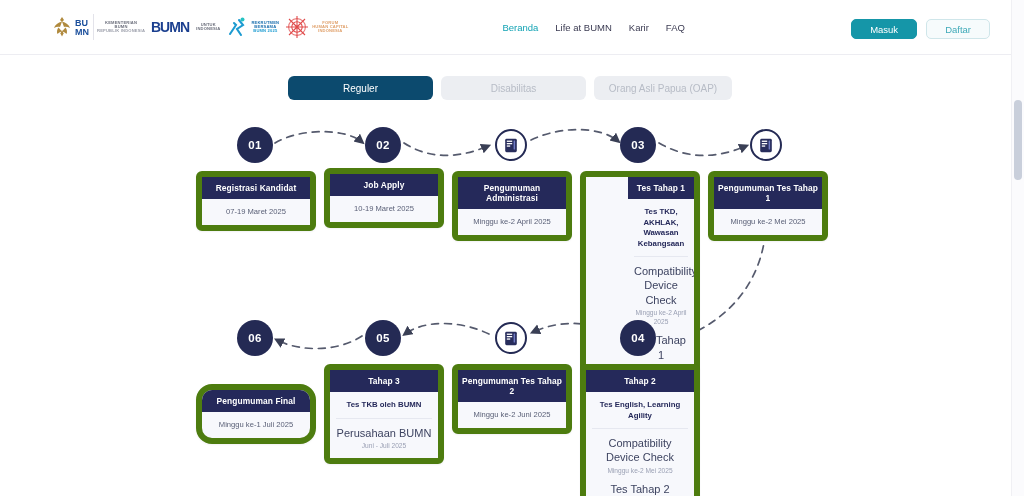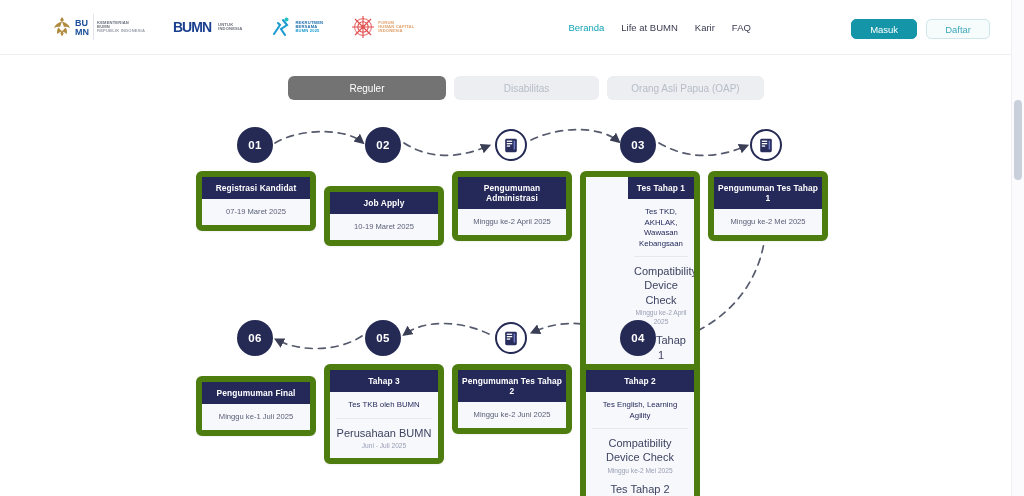--- a/index.html
+++ b/index.html
@@ -12,21 +12,21 @@
   .page { position: relative; width: 1024px; height: 496px; background:#fff; }
 
   
   .header {
     position: absolute; top: 0; left: 0;
     width: 1011px; height: 55px;
     background: #ffffff;
     border-bottom: 1px solid #ededf2;
     display: flex; align-items: center;
   }
-  .logos { display:flex; align-items:center; gap:28px; margin-left:52px; }
+  .logos { display:flex; align-items:center; gap:6px; margin-left:52px;text-align:center; }
   .logo { display:flex; align-items:center; gap:3px; height:26px; }
   .logo svg { display:block; }
   .logo-text { display:flex; flex-direction:column; justify-content:center; line-height:1.05; }
   .logo-text span { font-size:4.1px; letter-spacing:.18px; font-weight:700; white-space:nowrap; }
   .logo-div { width:1px; height:26px; background:#e3e3ea; }
 
   .nav { display:flex; align-items:center; gap:17px; margin-left:154px; }
   .nav a { font-size:9.5px; color:#3b3b52; text-decoration:none; white-space:nowrap; }
   .nav a.active { color:#12a3b4; }
 
@@ -42,23 +42,23 @@
   
   .tabs {
     position:absolute; top:76px; left:288px;
     display:flex; gap:8px;
   }
   .tab {
     height:24px; border-radius:6px; font-size:10px;
     display:flex; align-items:center; justify-content:center;
     cursor:pointer; white-space:nowrap;
   }
-  .tab.active { background:#737373; color:#ffffff; width:158px; }
+  .tab.active { background:#0c4a6e; color:#ffffff; width:145px; }
   .tab.idle { background:#eceef2; color:#b7bcc6; width:145px; }
-  .tab.idle.wide { width:157px; }
+  .tab.idle.wide { width:138px; }
 
   
   .canvas { position:absolute; top:0; left:0; width:1011px; height:400px; }
   .canvas svg.links { position:absolute; top:0; left:0; width:1011px; height:496px; pointer-events:none; }
 
   .node {
     position:absolute; width:36px; height:36px; border-radius:50%;
     background:#242a54; color:#fff;
     display:flex; align-items:center; justify-content:center;
     font-size:11.5px; font-weight:700; letter-spacing:.3px;
@@ -77,21 +77,21 @@
   }
   .card-head {
     background:#25295a; color:#ffffff;
     font-size:8.4px; font-weight:700; text-align:center;
     padding:6px 4px; letter-spacing:.1px;
   }
   .card-body { padding:8px 6px; }
   .card-line {
     font-size:7.6px; color:#5a6077; text-align:center; line-height:1.35;
   }
-  .card-line.strong { color:#25295a; font-weight:400; font-size:7.8px; }
+  .card-line.strong { color:#25295a; font-weight:700; font-size:7.8px; }
   .sub { border-top:1px solid #e6e8f0; margin-top:7px; padding-top:7px; }
   .sub-grp { text-align:center; margin-bottom:7px; }
   .sub-grp:last-child { margin-bottom:0; }
   .sub-title { font-size:11px; color:#3d4360; line-height:1.3; }
   .sub-date { font-size:6.6px; color:#9aa0b4; line-height:1.4; margin-top:1px; }
 
   
   .scrollbar-track {
     position:absolute; top:0; right:0; width:13px; height:496px;
     background:#fbfbfd; border-left:1px solid #f0f0f4;
@@ -249,21 +249,21 @@
       </svg>
     </div>
 
     <div class="card" style="left:196px; top:171px;">
       <div class="card-head">Registrasi Kandidat</div>
       <div class="card-body">
         <div class="card-line">07-19 Maret 2025</div>
       </div>
     </div>
 
-    <div class="card" style="left:324px; top:186px;">
+    <div class="card" style="left:324px; top:168px;">
       <div class="card-head">Job Apply</div>
       <div class="card-body">
         <div class="card-line">10-19 Maret 2025</div>
       </div>
     </div>
 
     <div class="card" style="left:452px; top:171px;">
       <div class="card-head">Pengumuman Administrasi</div>
       <div class="card-body">
         <div class="card-line">Minggu ke-2 April 2025</div>
@@ -302,21 +302,21 @@
         <rect x="1.2" y="0.8" width="11.6" height="13.4" rx="1.4" fill="#282d5c"></rect>
         <rect x="2.8" y="2.6" width="5.4" height="1.3" fill="#fff"></rect>
         <rect x="2.8" y="5.0" width="5.4" height="1.3" fill="#fff"></rect>
         <rect x="2.8" y="7.4" width="3.4" height="1.3" fill="#fff"></rect>
         <rect x="9.6" y="2.6" width="1.5" height="9" rx=".5" fill="#6f7bc4"></rect>
       </svg>
     </div>
 
     <div class="node" style="left:620px; top:320px;">04</div>
 
-    <div class="card" style="left:196px; top:376px;">
+    <div class="card" style="left:196px; top:384px;border-radius:16px;">
       <div class="card-head">Pengumuman Final</div>
       <div class="card-body">
         <div class="card-line">Minggu ke-1 Juli 2025</div>
       </div>
     </div>
 
     <div class="card" style="left:324px; top:364px;">
       <div class="card-head">Tahap 3</div>
       <div class="card-body">
         <div class="card-line strong">Tes TKB oleh BUMN</div>

